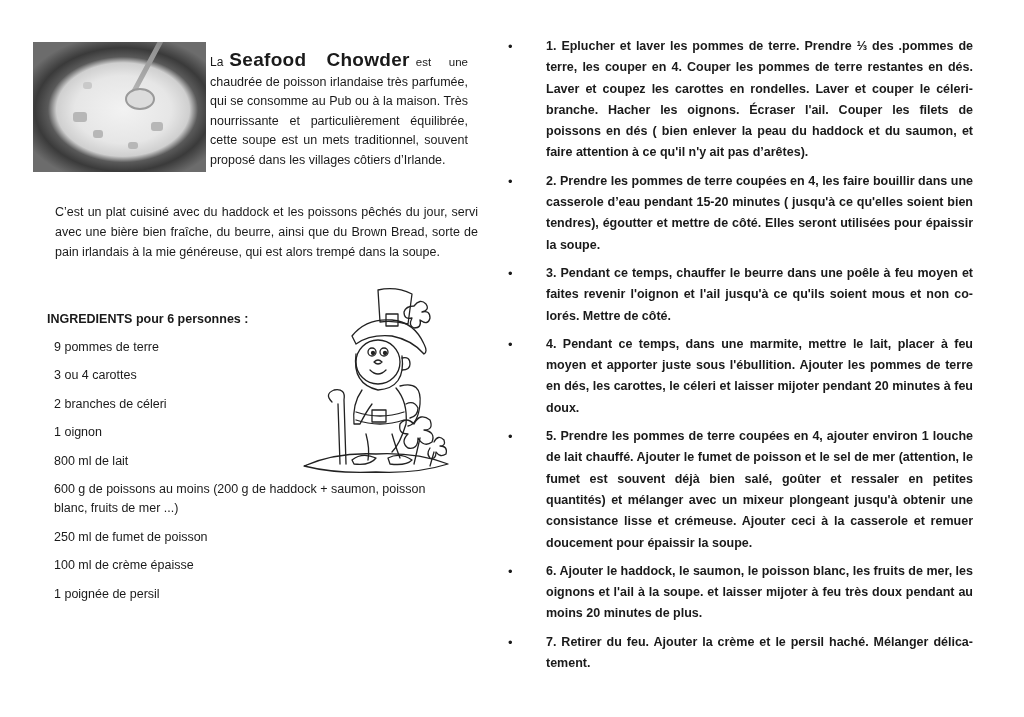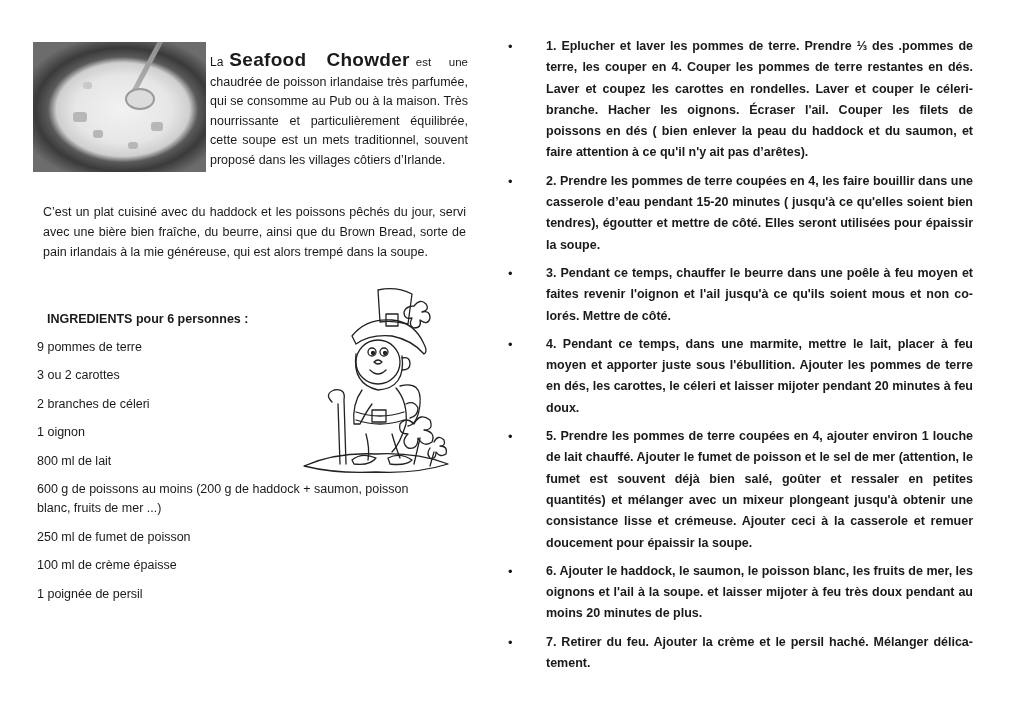--- a/index.html
+++ b/index.html
@@ -65,37 +65,37 @@
     .intro .title {
       font-size: 19px;
       font-weight: bold;
       letter-spacing: 0.3px;
       margin: 0 6px 0 6px;
     }
     .intro .estune { font-size: 11.5px; }
 
     .desc {
       position: absolute;
-      left: 43px; top: 203px;
+      left: 55px; top: 203px;
       width: 423px;
       font-size: 12.5px;
       line-height: 19.8px;
       text-align: justify;
     }
 
     .ing-head {
       position: absolute;
       left: 47px; top: 312px;
       font-size: 12.5px;
       font-weight: bold;
     }
 
     .ing-list {
       position: absolute;
-      left: 37px; top: 338px;
+      left: 54px; top: 338px;
       width: 400px;
       margin: 0; padding: 0;
       list-style: none;
       font-size: 12.5px;
     }
     .ing-list li {
       line-height: 19px;
       margin-bottom: 9.4px;
     }
     .ing-list li.two-line {
@@ -151,21 +151,21 @@
     <span class="la">La</span><span class="title">Seafood Chowder</span><span class="estune">est une</span>
     <span>chaudrée de poisson irlandaise très parfu­mée, qui se consomme au Pub ou à la mai­son. Très nourrissante et particulièrement équilibrée, cette soupe est un mets tradi­tionnel, souvent proposé dans les villages côtiers d’Irlande.</span>
   </div>
 
   <div class="desc">C’est un plat cuisiné avec du haddock et les poissons pêchés du jour, servi avec une bière bien fraîche, du beurre, ainsi que du Brown Bread, sorte de pain irlandais à la mie généreuse, qui est alors trempé dans la soupe.</div>
 
   <div class="ing-head">INGREDIENTS  pour 6 personnes :</div>
 
   <ul class="ing-list">
     <li>9 pommes de terre</li>
-    <li>3 ou 2 carottes</li>
+    <li>3 ou 4 carottes</li>
     <li>2 branches de céleri</li>
     <li>1 oignon</li>
     <li>800 ml de lait</li>
     <li class="two-line">600 g de poissons au moins (200 g de haddock + saumon, poisson blanc, fruits de mer ...)</li>
     <li>250 ml de fumet de poisson</li>
     <li>100 ml de crème épaisse</li>
     <li>1 poignée de persil</li>
   </ul>
 
   <svg class="leprechaun" viewBox="0 0 160 195" fill="none" stroke="#222" stroke-width="1.3" stroke-linecap="round" stroke-linejoin="round">

